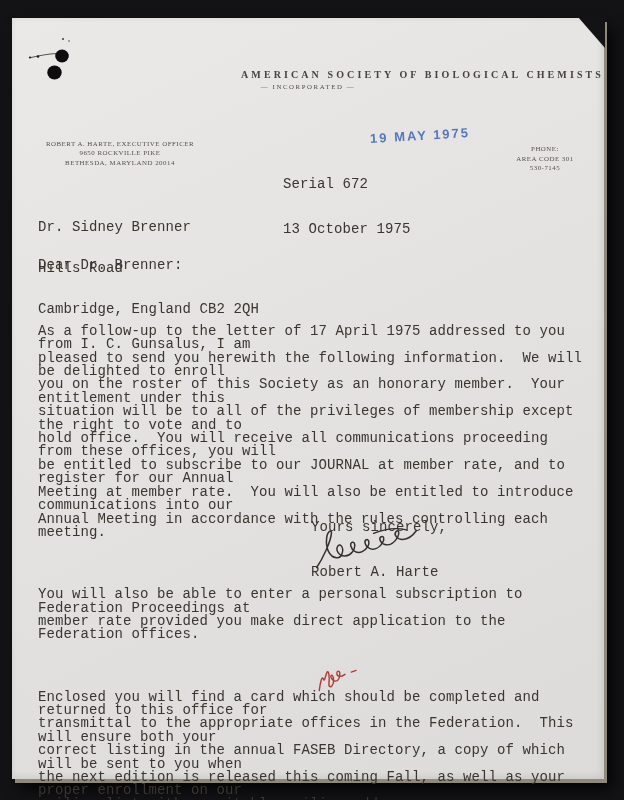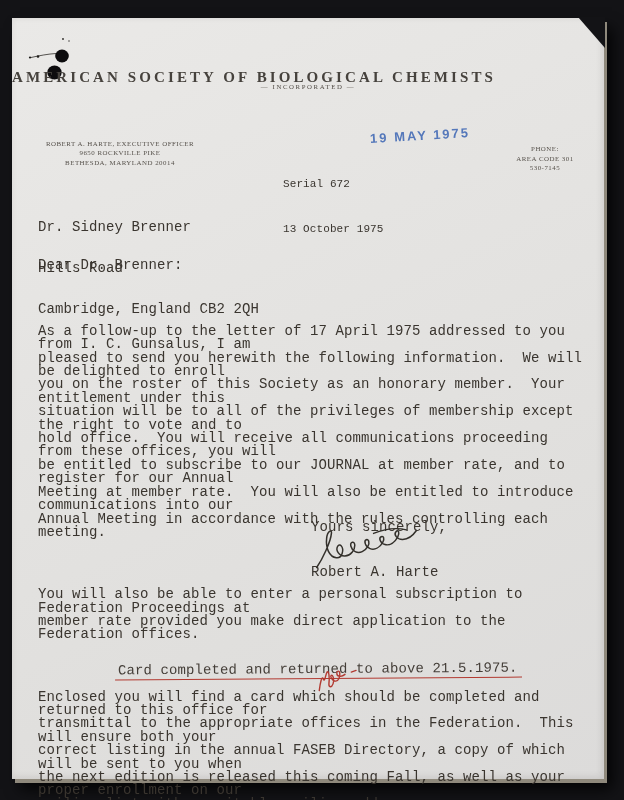--- a/index.html
+++ b/index.html
@@ -23,40 +23,40 @@
   }
   .tw{ 
     position:absolute;
     font-family:"Liberation Mono", monospace;
     font-size:14px;line-height:13.4px;
     color:#3a352f;
     white-space:pre-wrap;
     letter-spacing:0.1px;
   }
   .lh-title{
-    position:absolute;left:0;top:51px;width:100%;text-align:left;
+    position:absolute;left:0;top:51px;width:100%;text-align:right;
     font-family:"Liberation Serif", serif;
-    font-size:15px;letter-spacing:3.1px;color:#46423d;font-weight:bold;
+    font-size:10px;letter-spacing:3.1px;color:#46423d;font-weight:bold;
   }
   .lh-sub{
     position:absolute;left:0;top:65px;width:100%;text-align:center;
     font-family:"Liberation Serif", serif;
     font-size:6.8px;letter-spacing:1.6px;color:#514c46;
   }
   .officer{
     position:absolute;left:18px;top:121px;width:180px;text-align:center;
     font-family:"Liberation Serif", serif;
     font-size:6.9px;line-height:9.3px;letter-spacing:0.5px;color:#56514b;
   }
   .phone{
     position:absolute;left:478px;top:126px;width:110px;text-align:center;
     font-family:"Liberation Serif", serif;
     font-size:6.9px;line-height:9.6px;letter-spacing:0.5px;color:#56514b;
   }
-  .serial{left:271px;top:129px;font-size:11px;line-height:15px;}
+  .serial{left:271px;top:129px;font-size:14px;line-height:15px;}
   .stamp{
     position:absolute;left:358px;top:110px;
     font-family:"Liberation Sans", sans-serif;
     font-size:13px;font-weight:bold;letter-spacing:2px;
     color:#4169b5;opacity:0.88;
     transform:rotate(-3.5deg);
     white-space:nowrap;
   }
   .recipient{left:26px;top:176px;line-height:13.6px;}
   .salutation{left:26px;top:241px;}
@@ -150,23 +150,20 @@
              C47.5,27 53,24.5 56,19.5 C58,16 57,12 54.5,13 C52,14 53,20 58,22
              C63,24 68,21 71,16 C73,12.5 72,9.5 69.5,10.5 C67,11.5 68,17 73,18.5
              C78,20 83,16.5 86,11.5 C88.5,7 87,3.5 84.5,6 C82,8.5 85,14 91,14
              C97,14 102,9.5 105,5.5" fill="none" stroke="#33302b" stroke-width="1.5" stroke-linecap="round"></path>
     <path d="M62,7 C74,2.5 86,2 95,4.5" fill="none" stroke="#33302b" stroke-width="1.3" stroke-linecap="round"></path>
   </svg>
 
   <div class="tw typed-name">Robert A. Harte</div>
 
 
-  <div class="tw card-note">
-    <span>Card completed and returned to above 21.5.1975.</span>
-  </div>
 
   <svg class="initials-svg" width="50" height="26" viewBox="0 0 50 26">
     <path d="M3,22 C5,14 7.5,7 8.5,11 C9.5,15 11,7 13,4.5 C15,2.5 15,10 13.5,16
              C12.5,20 15.5,21 17.5,17 C19.5,13 18.5,7 16.5,8.5 C15.5,9.5 17,13.5 20,14.5
              C23,15.5 25.5,11 25.5,7 C25.5,4 22.5,4.5 22.5,7.5 C22.5,10.5 27,11.5 30.5,9" fill="none" stroke="#b23a31" stroke-width="1.4" stroke-linecap="round"></path>
     <path d="M37,7.5 L42,6.5" fill="none" stroke="#b23a31" stroke-width="1.3" stroke-linecap="round"></path>
   </svg>
 
   <div class="corner-cut"></div>
 </div>

